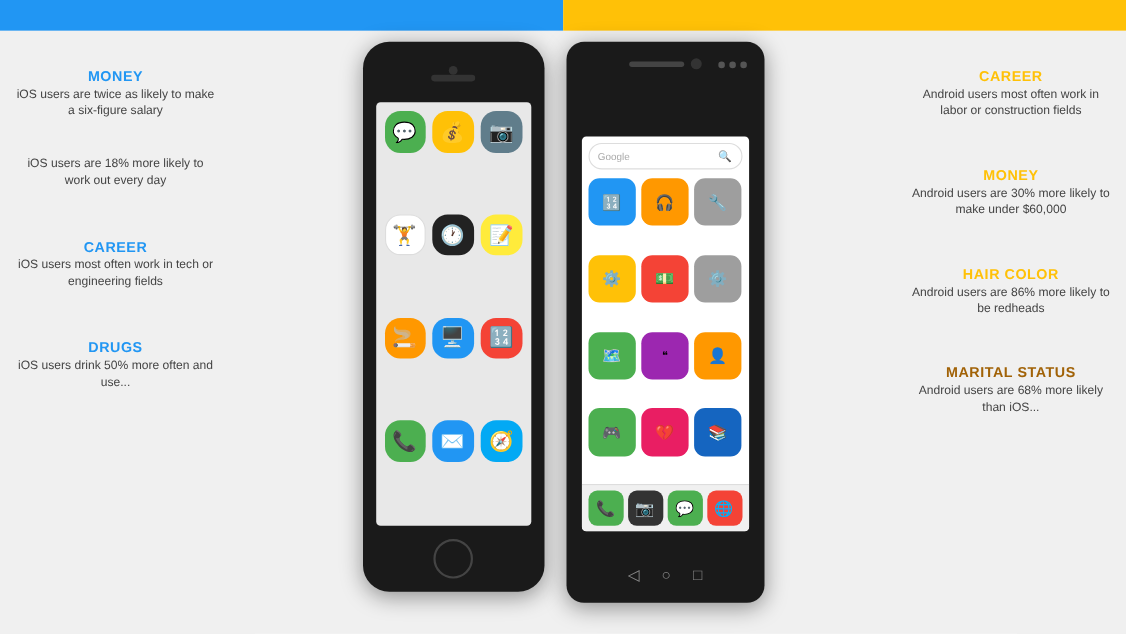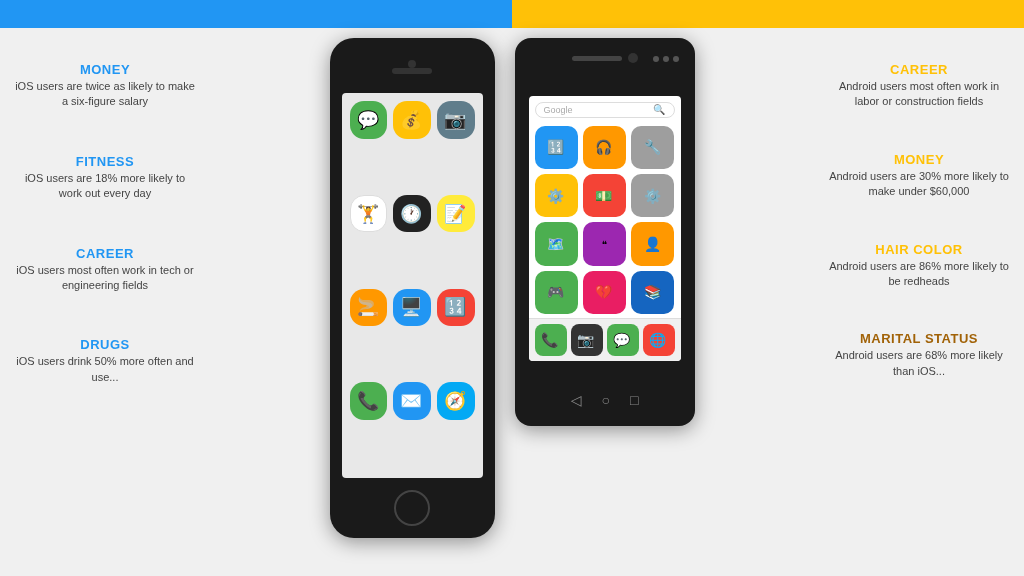--- a/index.html
+++ b/index.html
@@ -140,25 +140,25 @@
       overflow: hidden;
       display: grid;
       grid-template-columns: repeat(3, 1fr);
       gap: 6px;
       padding: 8px;
     }
 
     
     .android {
       width: 180px;
-      height: 388px;
+      height: 510px;
       background: #1a1a1a;
       border-radius: 16px;
       position: relative;
-      padding: 58px 14px 65px 14px;
+      padding: 86px 14px 65px 14px;
       box-shadow: 0 4px 20px rgba(0,0,0,0.4);
     }
 
     .android-camera-area {
       position: absolute;
       top: 15px;
       left: 50%;
       transform: translateX(-50%);
       display: flex;
       align-items: center;
@@ -302,21 +302,20 @@
 <div class="main-content">
 
   <div class="left-col">
 
     <div class="info-block">
       <div class="title">MONEY</div>
       <div class="desc">iOS users are twice as likely to make a six-figure salary</div>
     </div>
 
     <div class="info-block">
-      <div class="title">FITNESS</div>
       <div class="desc">iOS users are 18% more likely to work out every day</div>
     </div>
 
     <div class="info-block">
       <div class="title">CAREER</div>
       <div class="desc">iOS users most often work in tech or engineering fields</div>
     </div>
 
     <div class="info-block">
       <div class="title">DRUGS</div>

